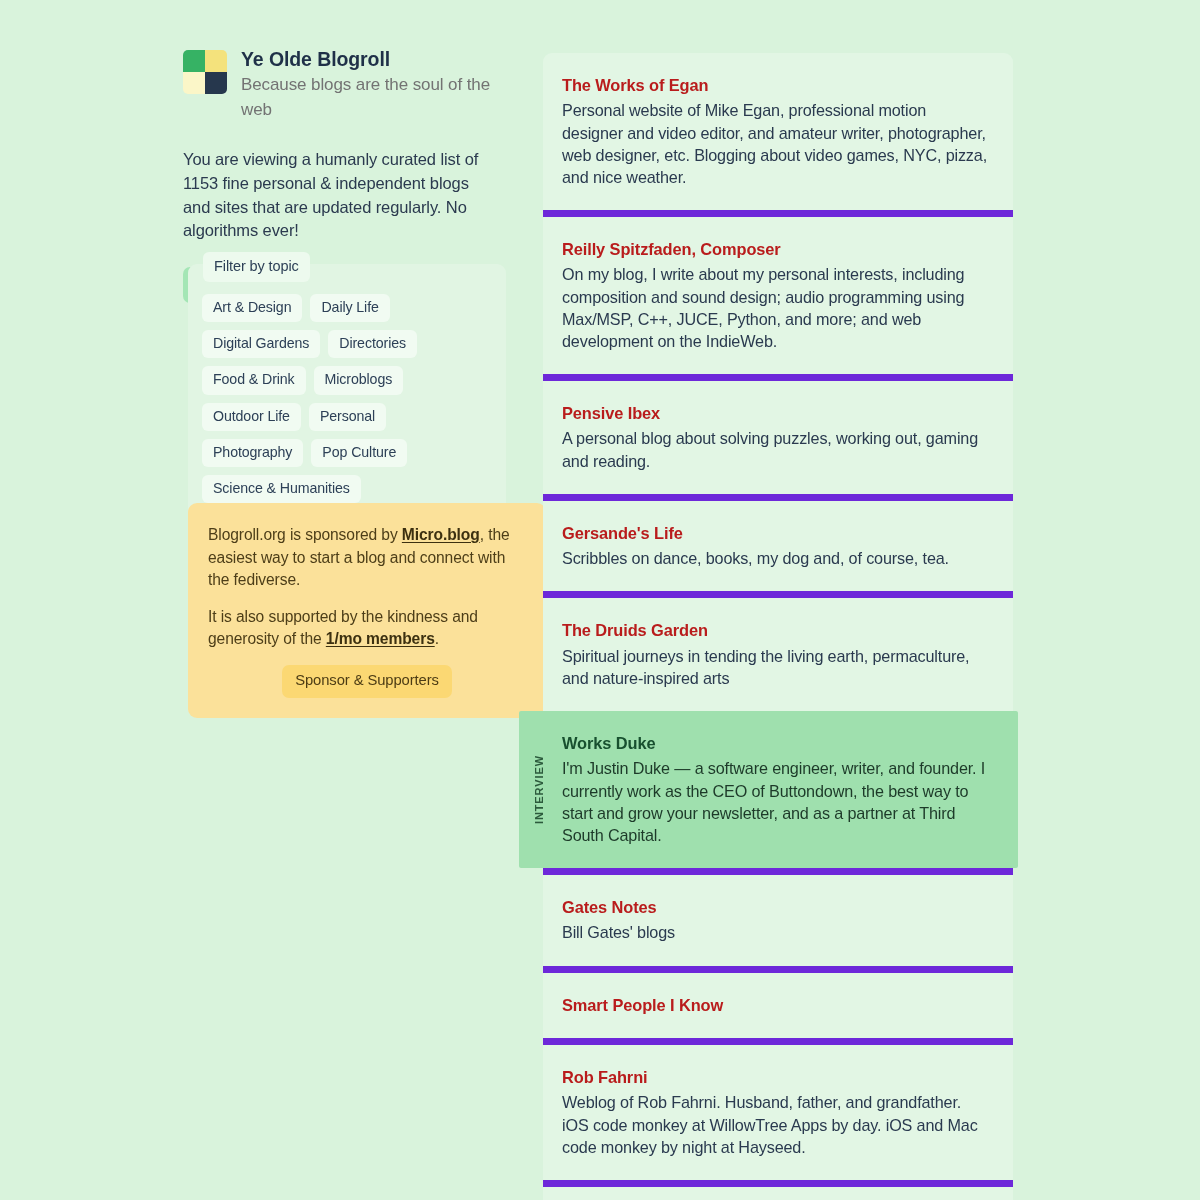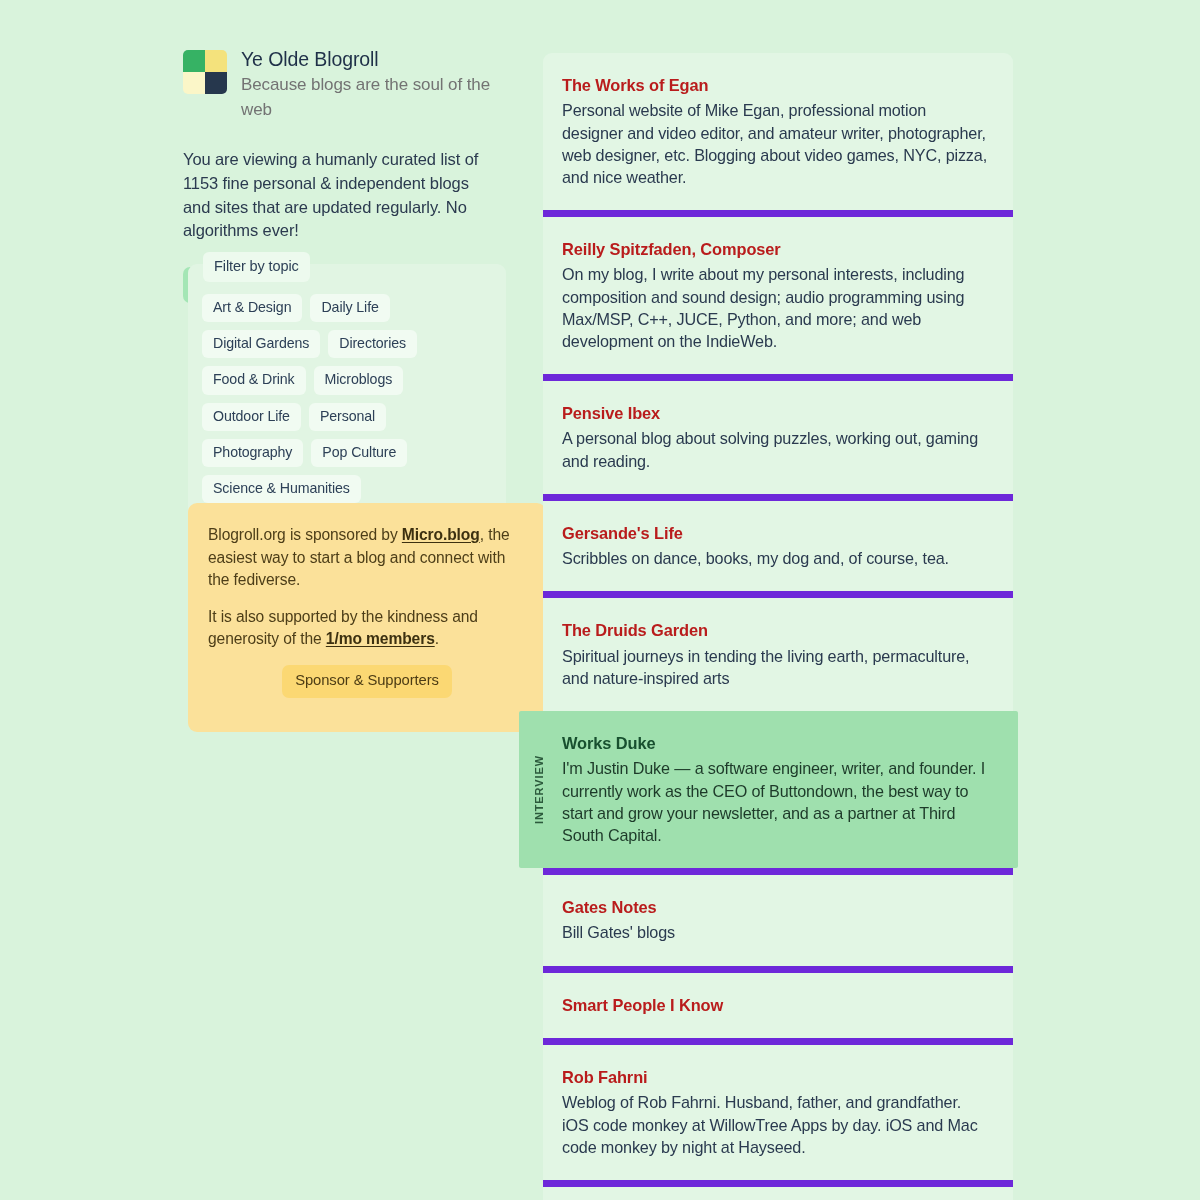--- a/index.html
+++ b/index.html
@@ -52,21 +52,21 @@
   .logo i { display: block; }
   .logo .q1 { background: #36b264; }
   .logo .q2 { background: #f4e27c; }
   .logo .q3 { background: #fbf6c8; }
   .logo .q4 { background: #26374d; }
 
   .brand-text { padding-top: 2px; }
 
   .brand-title {
     font-size: 19.5px;
-    font-weight: normal;
+    font-weight: bold;
     color: #1f3048;
     letter-spacing: -0.1px;
     line-height: 1.25;
   }
 
   .brand-sub {
     font-size: 17px;
     color: #737373;
     line-height: 1.45;
     margin-top: 2px;
@@ -146,21 +146,21 @@
   }
 
   
   .sponsor-card {
     position: absolute;
     left: 188px;
     top: 503px;
     width: 358px;
     background: #fbe19a;
     border-radius: 9px;
-    padding: 21px 20px 34px;
+    padding: 21px 20px 20px;
   }
 
   .sponsor-card p {
     font-size: 15.6px;
     line-height: 1.45;
     color: #4d3e18;
     letter-spacing: -0.1px;
   }
   .sponsor-card p + p { margin-top: 14px; }
 

